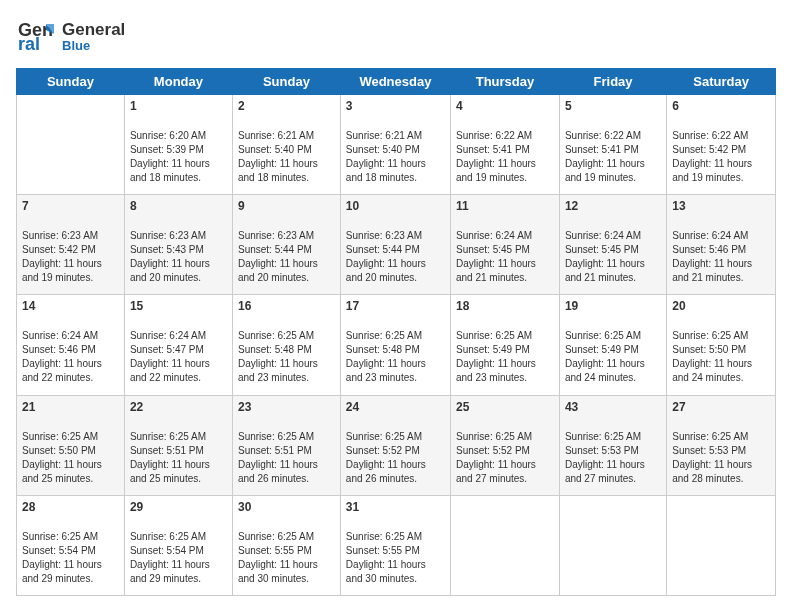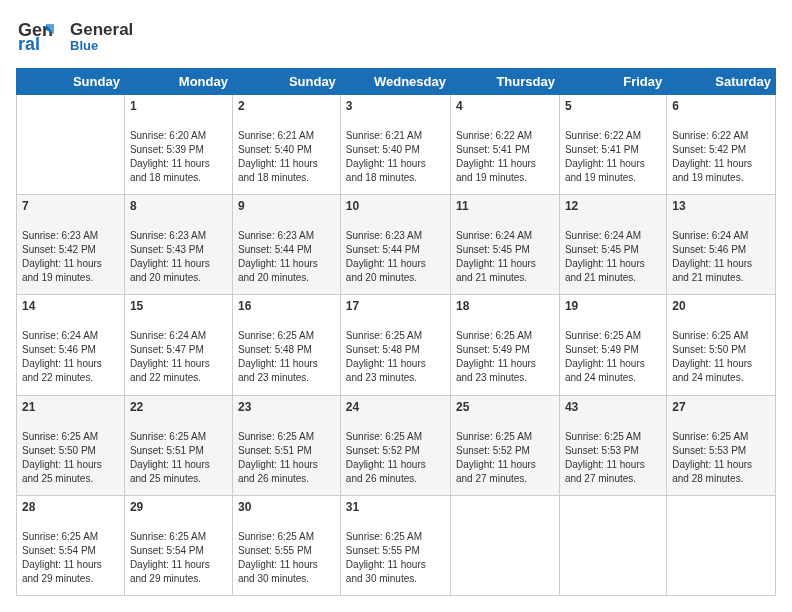--- a/index.html
+++ b/index.html
@@ -44,21 +44,21 @@
       width: 100%;
       border-collapse: collapse;
       flex: 1;
     }
     .calendar thead tr th {
       background: #1a6eb5;
       color: #fff;
       font-size: 13px;
       font-weight: bold;
       padding: 5px 4px;
-      text-align: right;
+      text-align: center;
       border: 1px solid #1a6eb5;
     }
     .calendar tbody tr td {
       border: 1px solid #ccc;
       vertical-align: top;
       padding: 4px 5px;
       width: 113px;
       font-size: 10px;
       color: #333;
       height: 88px;
@@ -92,21 +92,21 @@
   <div class="header">
     <div class="logo">
       <div>
         <svg width="38" height="38" viewBox="0 0 38 38">
           <text x="2" y="20" font-size="18" font-weight="bold" fill="#333" font-family="Arial">Gene</text>
           <text x="2" y="34" font-size="18" font-weight="bold" fill="#1a6eb5" font-family="Arial">ral</text>
           <polygon points="30,8 38,18 30,14" fill="#1a6eb5"></polygon>
           <polygon points="30,8 38,8 38,18" fill="#5ba3d9"></polygon>
         </svg>
       </div>
-      <div style="margin-left:16px;line-height:1.1;">
+      <div style="margin-left:8px;line-height:1.1;">
         <div style="font-size:17px;font-weight:bold;color:#333;">General</div>
         <div style="font-size:13px;font-weight:bold;color:#1a6eb5;">Blue</div>
       </div>
     </div>
     <div class="title-block">
       <h1></h1>
       <h2></h2>
     </div>
   </div>
 

